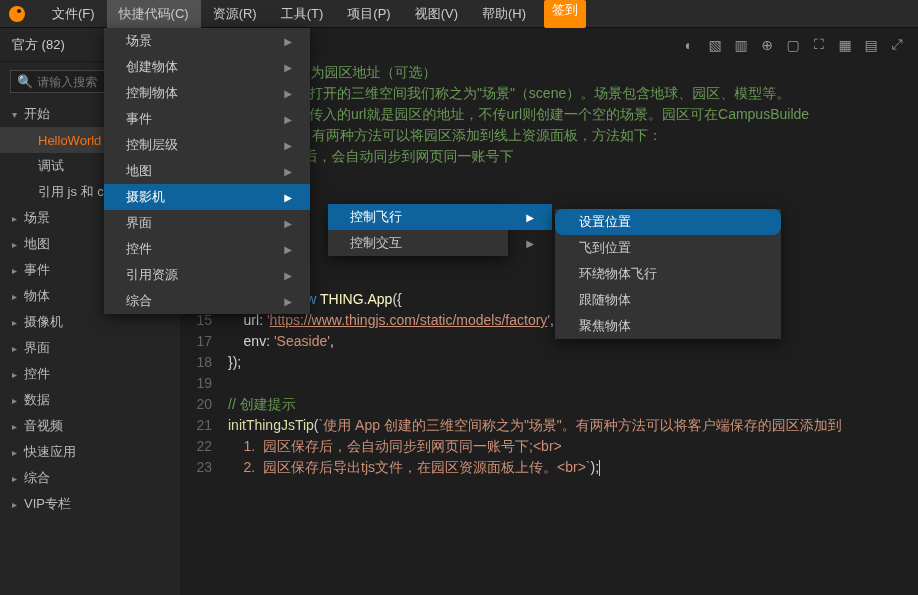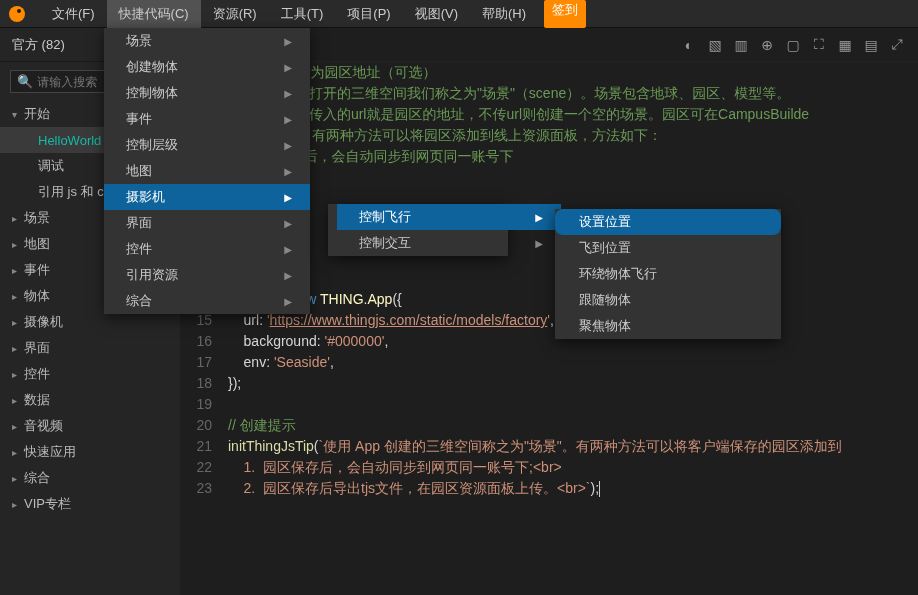--- a/index.html
+++ b/index.html
@@ -11,21 +11,21 @@
 .menubar .checkin { background: #ff8a00; color: #fff; padding: 1px 8px; border-radius: 2px; margin-left: 6px; }
 .body { display: flex; height: calc(100% - 28px); }
 .sidebar { width: 180px; background: #252525; display: flex; flex-direction: column; }
 .sidebar-header { height: 34px; display: flex; align-items: center; padding: 0 12px; color: #ccc; font-size: 13px; border-bottom: 1px solid #1a1a1a; }
 .search-box { margin: 8px 10px; display: flex; align-items: center; border: 1px solid #444; background: #1e1e1e; padding: 3px 6px; }
 .search-box input { background: transparent; border: none; color: #888; outline: none; font-size: 12px; flex: 1; }
 .tree { flex: 1; overflow: hidden; }
 .tree-item { display: flex; align-items: center; height: 26px; padding-left: 12px; color: #bbb; cursor: pointer; }
 .tree-item.l1 { padding-left: 26px; }
 .tree-item .chev { width: 12px; display: inline-block; color: #888; font-size: 10px; }
-.tree-item.sel { background: #3a3a3a; color: #14b8a6; }
+.tree-item.sel { background: #3a3a3a; color: #f97316; }
 .editor-area { flex: 1; background: #1e1e1e; position: relative; }
 .toolbar { height: 34px; display: flex; align-items: center; padding: 0 10px; border-bottom: 1px solid #222; }
 .toolbar .spacer { flex: 1; }
 .toolbar .tico { width: 22px; height: 22px; margin-left: 4px; color: #999; display: flex; align-items: center; justify-content: center; cursor: pointer; font-size: 14px; }
 .code { font-family: Consolas, monospace; font-size: 14px; line-height: 1.5; }
 .code-row { display: flex; }
 .gutter { width: 48px; text-align: right; padding-right: 16px; color: #666; user-select: none; }
 .code-text { white-space: pre; flex: 1; color: #d4d4d4; }
 .cm { color: #6a9955; }
 .kw2 { color: #569cd6; }
@@ -34,21 +34,21 @@
 .str { color: #ce9178; }
 .str a { color: #ce9178; text-decoration: underline; }
 .stars { color: #666; font-size: 14px; padding-left: 8px; }
 .stars .f { color: #e6b400; }
 .submenu { position: absolute; background: #333; box-shadow: 0 4px 14px rgba(0,0,0,.6); z-index: 10; }
 .submenu .item { display: flex; align-items: center; justify-content: space-between; height: 26px; padding: 0 18px 0 22px; color: #ccc; cursor: pointer; min-width: 206px; }
 .submenu .item .arr { color: #888; font-size: 10px; }
 .submenu .item.hl { background: #0e639c; color: #fff; }
 .submenu .item.hl .arr { color: #fff; }
 .sub1 { left: 104px; top: 28px; }
-.sub2 { left: 328px; top: 204px; width: 180px; padding-left: 9px; }
+.sub2 { left: 328px; top: 204px; width: 180px; }
 .sub2 .item { min-width: 224px; }
 .sub3 { left: 555px; top: 209px; width: 226px; }
 .sub3 .item { min-width: 226px; padding-left: 24px; border-radius: 8px; }
 .cursor { display: inline-block; width: 1px; height: 16px; background: #ccc; vertical-align: middle; }
 </style>
 </head>
 <body>
 
 <div class="menubar">
   <span class="logo">
@@ -189,24 +189,20 @@
 
       <div class="code-row">
           <div class="gutter">14</div>
         <div class="code-text"><span class="kw2">var</span> <span>app</span> = <span class="kw2">new</span> <span class="cls">THING</span>.<span class="cls">App</span>({</div>
         </div>
       <div class="code-row">
           <div class="gutter">15</div>
         <div class="code-text">    <span>url</span>: <span class="str">'<a>https://www.thingjs.com/static/models/factory</a>'</span>,   <span class="cm">// 场景地址</span></div>
         </div>
       <div class="code-row">
-          <div class="gutter">16</div>
-        <div class="code-text">    <span>background</span>: <span class="str">'<span>#000000</span>'</span>,</div>
-        </div>
-      <div class="code-row">
           <div class="gutter">17</div>
         <div class="code-text">    <span>env</span>: <span class="str">'<span>Seaside</span>'</span>,</div>
         </div>
       <div class="code-row">
           <div class="gutter">18</div>
         <div class="code-text">});</div>
         </div>
       <div class="code-row">
           <div class="gutter">19</div>
           <div class="code-text"> </div>

